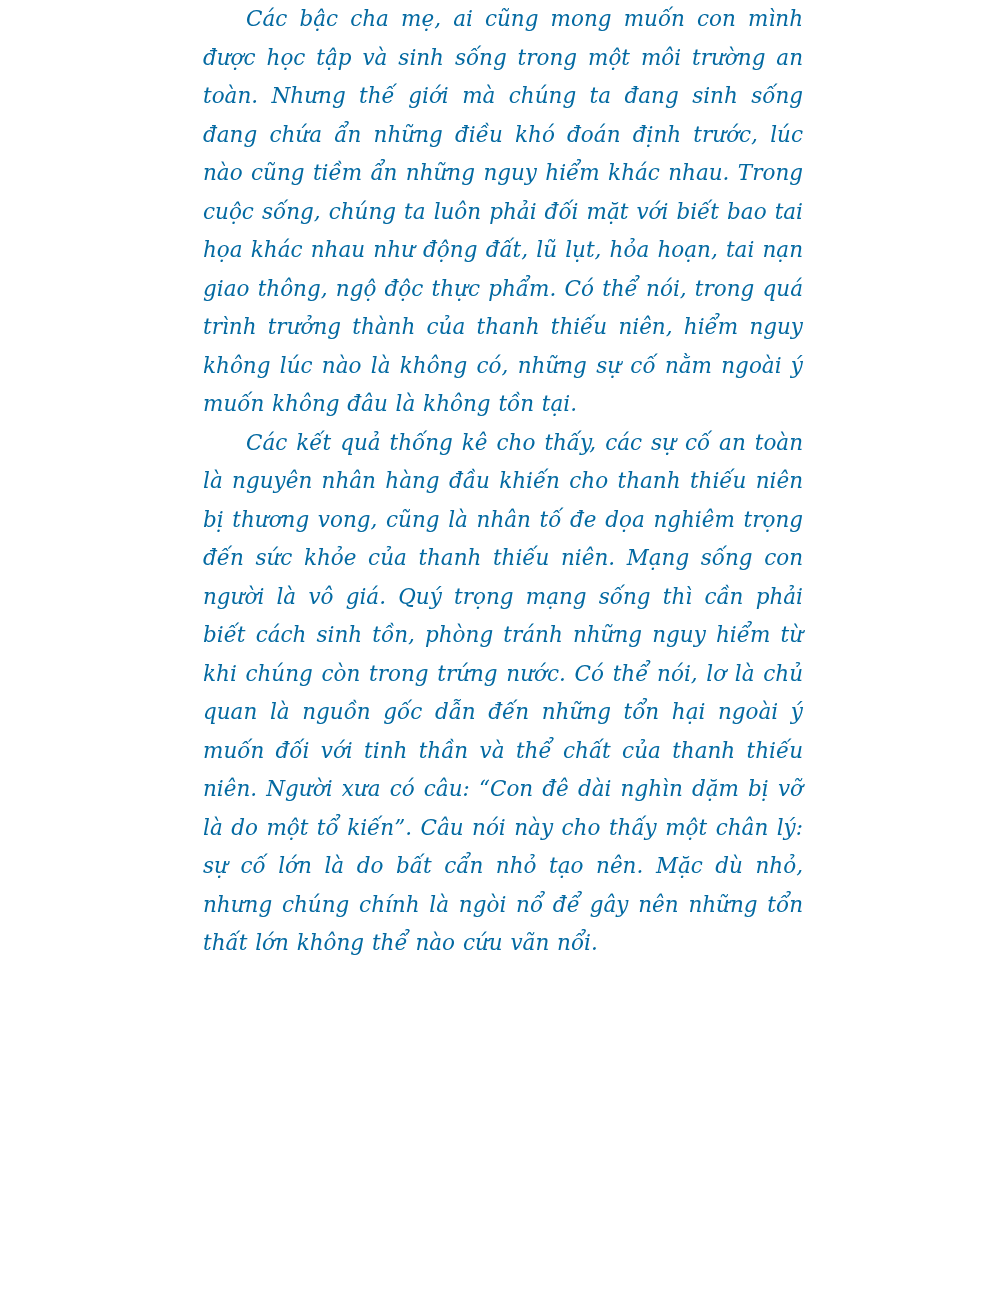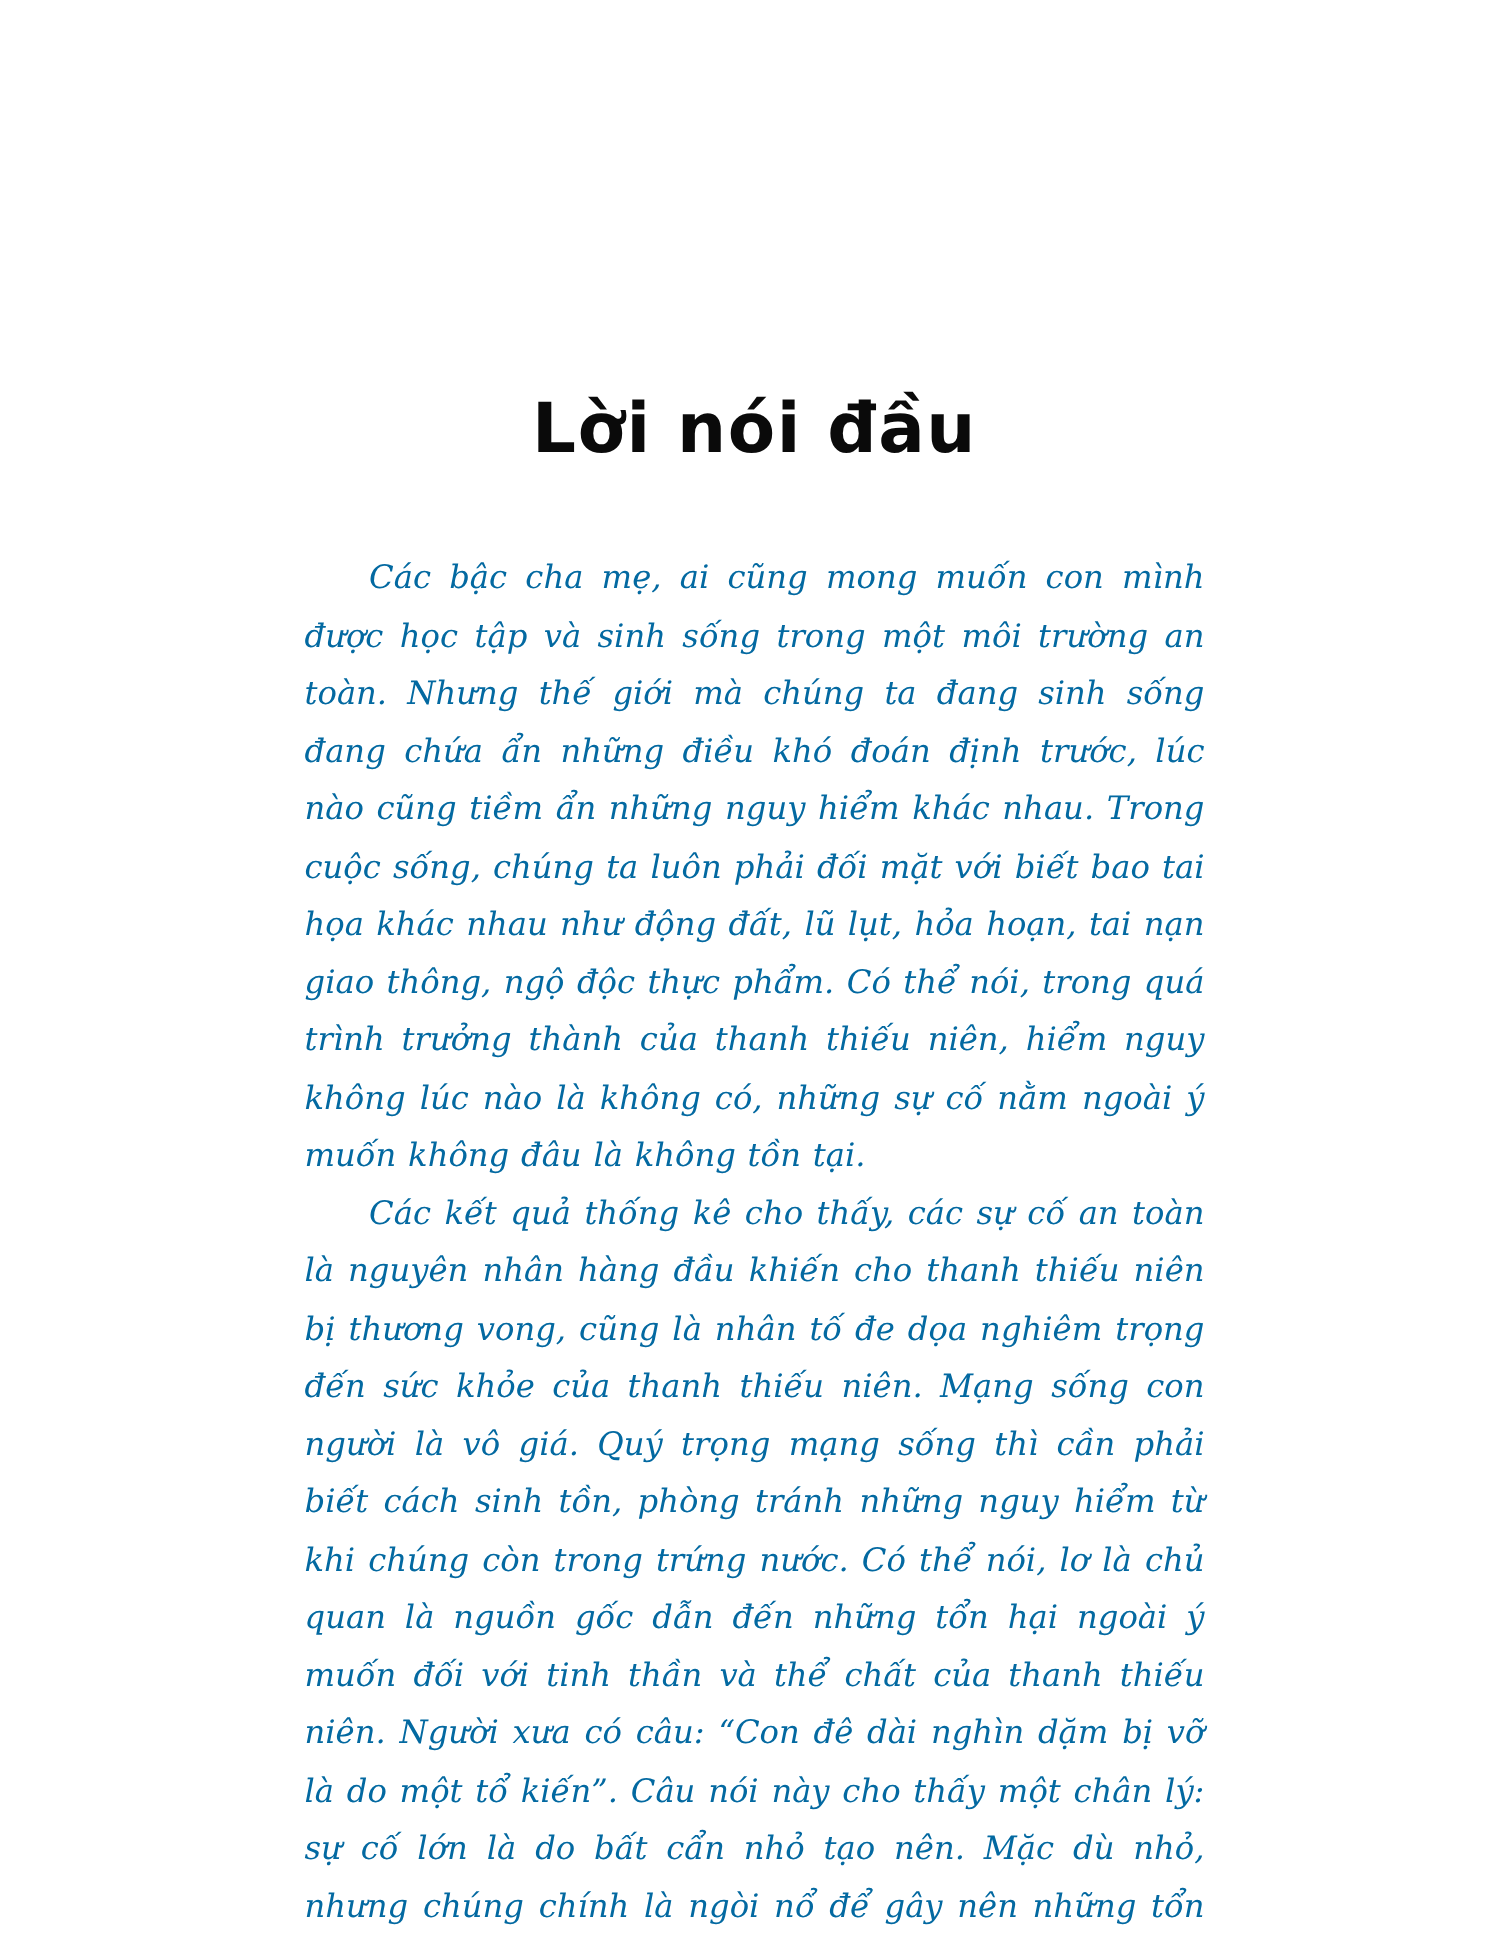--- a/index.html
+++ b/index.html
@@ -42,20 +42,19 @@
     text-indent: 2em;
     word-spacing: 1px;
     color: #0369a1;
   }
 </style>
 </head>
 <body>
 
 <div class="page">
   <div class="content">
-    <h1 class="page-title">Lời nói đầu</h1>
     <div class="body-text">
       <p>Các bậc cha mẹ, ai cũng mong muốn con mình được học tập và sinh sống trong một môi trường an toàn. Nhưng thế giới mà chúng ta đang sinh sống đang chứa ẩn những điều khó đoán định trước, lúc nào cũng tiềm ẩn những nguy hiểm khác nhau. Trong cuộc sống, chúng ta luôn phải đối mặt với biết bao tai họa khác nhau như động đất, lũ lụt, hỏa hoạn, tai nạn giao thông, ngộ độc thực phẩm. Có thể nói, trong quá trình trưởng thành của thanh thiếu niên, hiểm nguy không lúc nào là không có, những sự cố nằm ngoài ý muốn không đâu là không tồn tại.</p>
       <p>Các kết quả thống kê cho thấy, các sự cố an toàn là nguyên nhân hàng đầu khiến cho thanh thiếu niên bị thương vong, cũng là nhân tố đe dọa nghiêm trọng đến sức khỏe của thanh thiếu niên. Mạng sống con người là vô giá. Quý trọng mạng sống thì cần phải biết cách sinh tồn, phòng tránh những nguy hiểm từ khi chúng còn trong trứng nước. Có thể nói, lơ là chủ quan là nguồn gốc dẫn đến những tổn hại ngoài ý muốn đối với tinh thần và thể chất của thanh thiếu niên. Người xưa có câu: “Con đê dài nghìn dặm bị vỡ là do một tổ kiến”. Câu nói này cho thấy một chân lý: sự cố lớn là do bất cẩn nhỏ tạo nên. Mặc dù nhỏ, nhưng chúng chính là ngòi nổ để gây nên những tổn thất lớn không thể nào cứu vãn nổi.</p>
 
     </div>
   </div>
 </div>
 
 </body></html>

